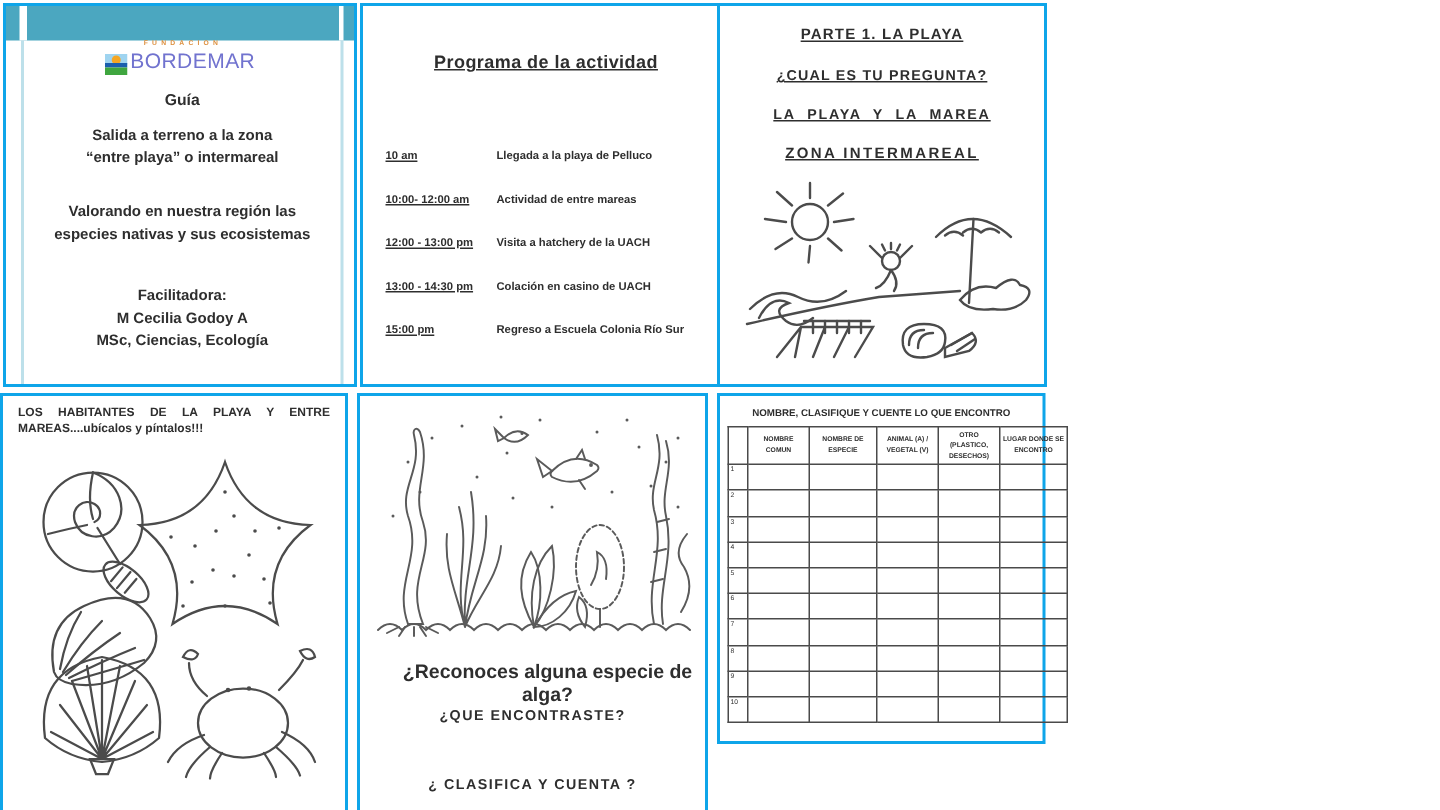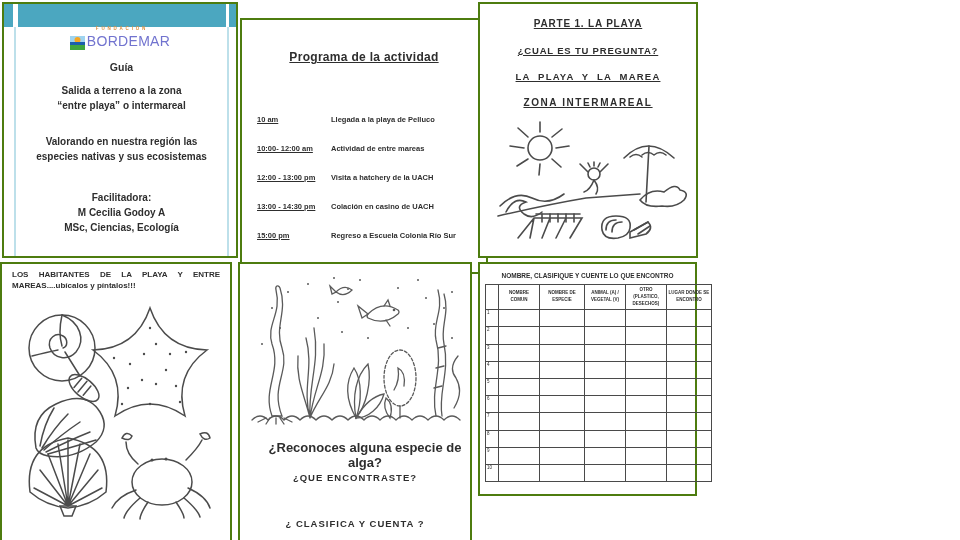--- a/index.html
+++ b/index.html
@@ -1,20 +1,20 @@
 <!DOCTYPE html>
 <html><head>
 <meta charset="utf-8">
 <style>
   html,body{margin:0;padding:0;background:#fff;}
   .canvas{position:relative;width:960px;height:540px;background:#ffffff;overflow:hidden;
           font-family:"Liberation Sans",sans-serif;color:#2e2e2e;}
-  .page{position:absolute;background:#fff;border:2px solid #4d7c0f;box-sizing:border-box;}
+  .page{position:absolute;background:#fff;border:2px solid #0ea5e9;box-sizing:border-box;}
   #page-cover{left:2px;top:2px;width:236px;height:256px;}
-  #page-program{left:240px;top:18px;width:248px;height:256px;}
+  #page-program{left:240px;top:2px;width:248px;height:256px;}
   #page-part1{left:478px;top:2px;width:220px;height:256px;}
   #page-habitants{left:0;top:262px;width:232px;height:286px;}
   #page-algae{left:238px;top:262px;width:234px;height:286px;}
   #page-table{left:478px;top:262px;width:219px;height:234px;}
 
   
   .c-bar{position:absolute;top:0;left:0;right:0;height:23px;background:#4BA7C0;}
   .c-notch-l{position:absolute;top:0;left:9px;width:5px;height:23px;background:#fff;}
   .c-notch-r{position:absolute;top:0;right:7px;width:3px;height:23px;background:#fff;}
   .c-rule-l{position:absolute;top:23px;bottom:0;left:10px;width:2px;background:#BDE0EA;}

